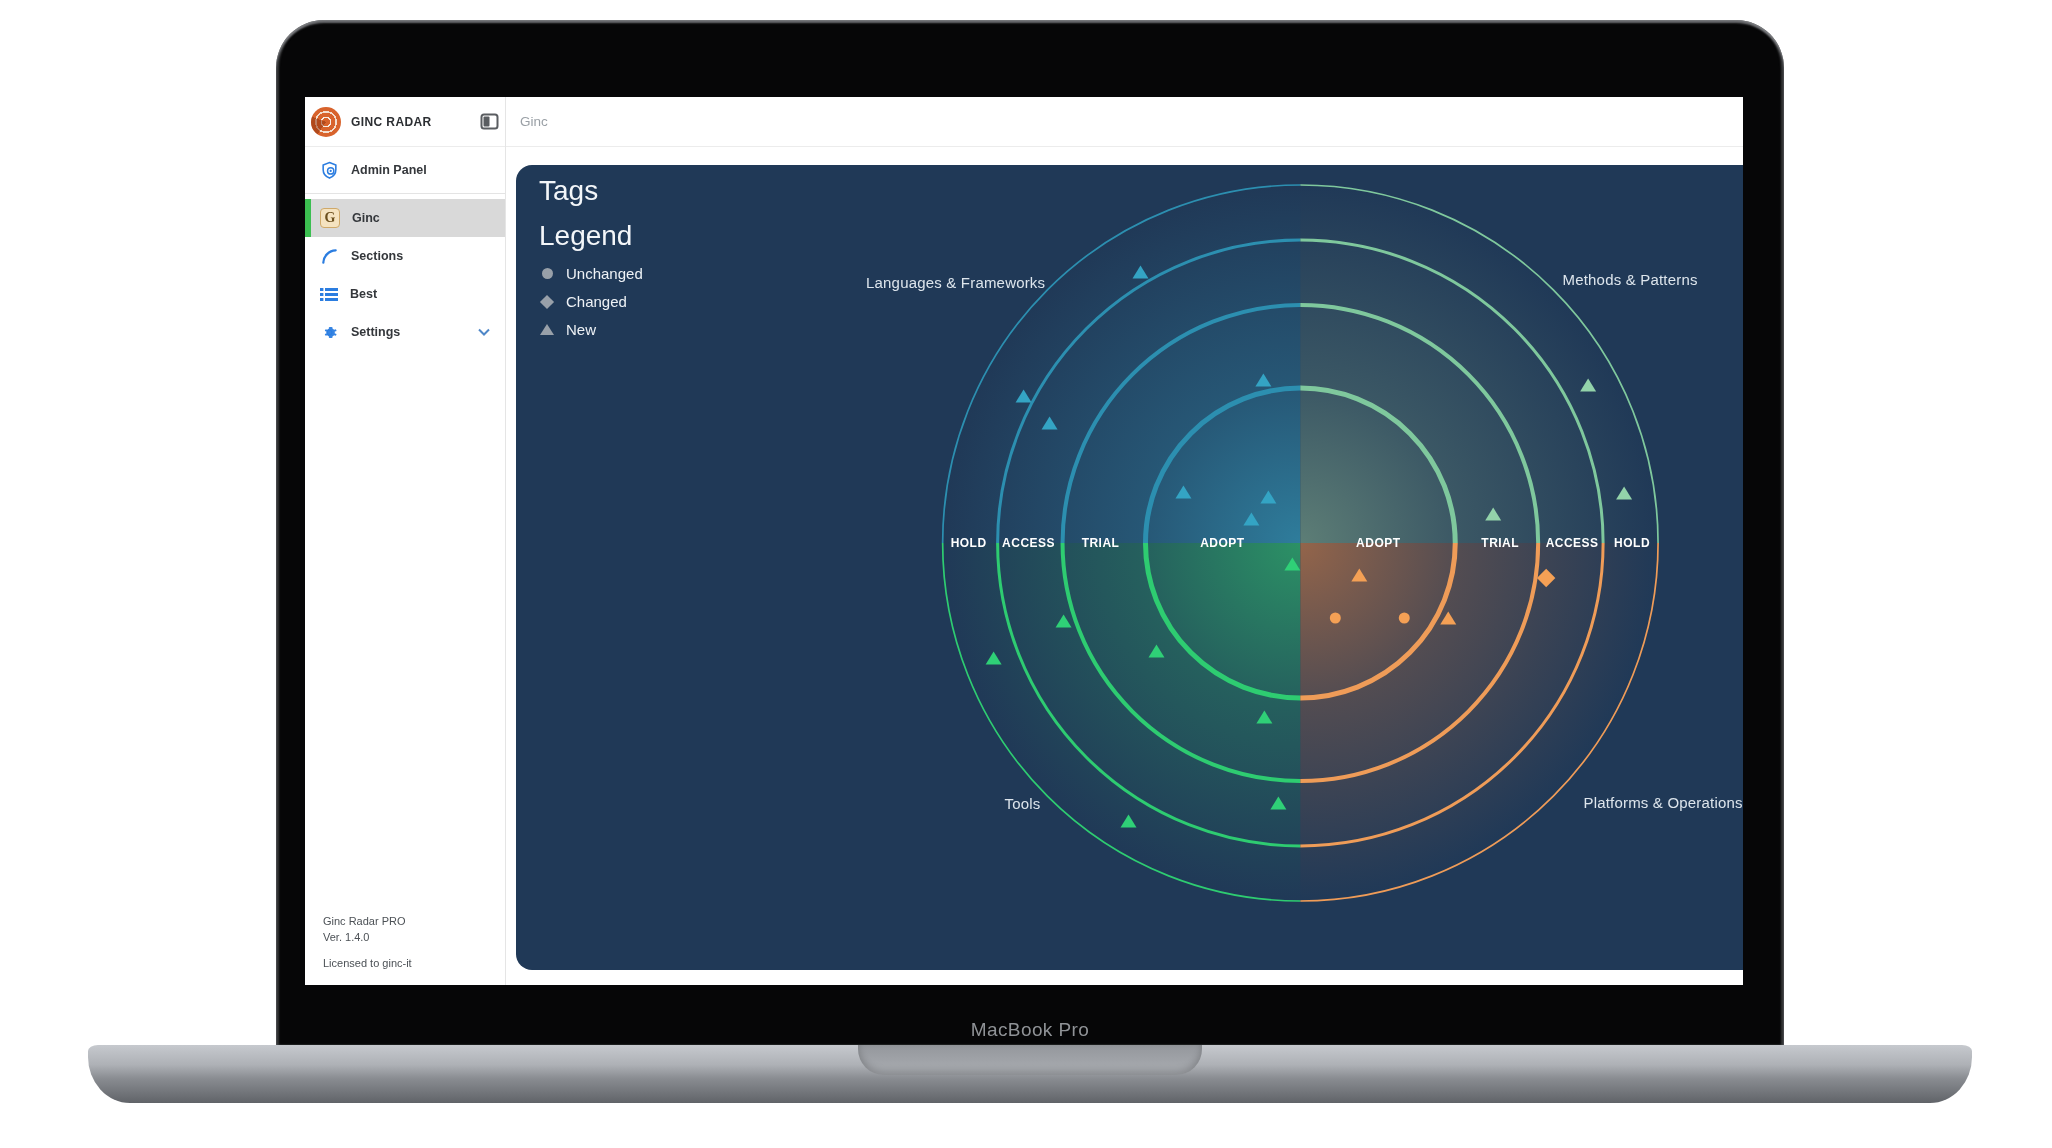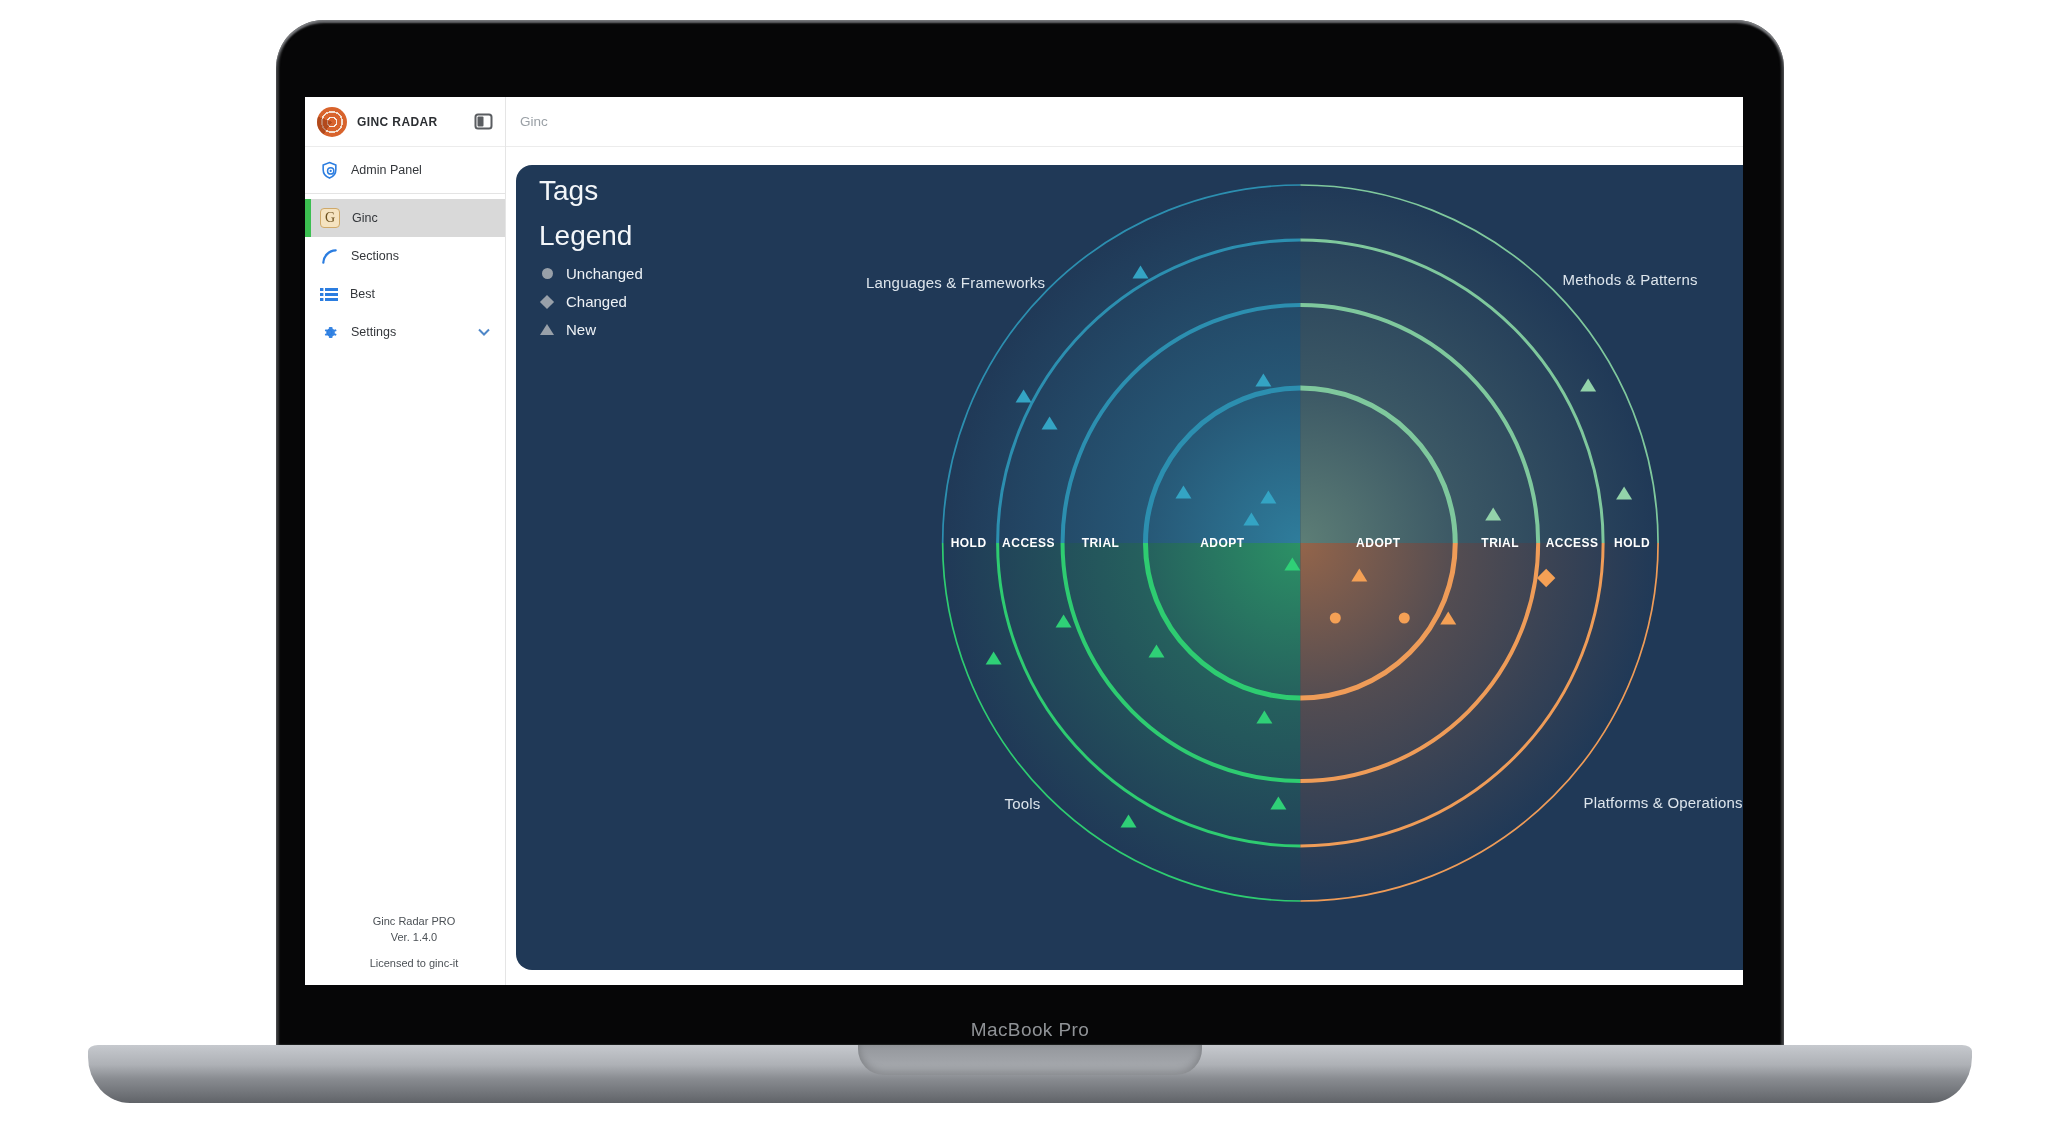--- a/index.html
+++ b/index.html
@@ -22,42 +22,42 @@
            width:344px; height:30px; background:linear-gradient(#94979c, #abaeb3);
            border-radius:0 0 26px 26px; box-shadow: inset 0 -4px 7px rgba(0,0,0,.20); }
 
   
   .window { position:absolute; left:29px; top:77px; width:1438px; height:888px;
             background:#fff; display:flex; overflow:hidden; }
 
   
   .sidebar { width:200px; display:flex; flex-direction:column; background:#fff; }
   .sidebar-header { height:50px; border-bottom:1px solid #ececec; display:flex;
-                    align-items:center; padding:0 12px; gap:10px; flex:none; }
+                    align-items:center; padding:0 6px; gap:10px; flex:none; }
   .logo { width:30px; height:30px; border-radius:50%; flex:none; position:relative;
           background:radial-gradient(circle at 50% 50%,
             #d8632c 0 4px, #f8ece3 4px 5.5px, #d8632c 5.5px 9.5px,
             #f3ddcd 9.5px 11px, #d8632c 11px 15px); }
   .logo::after { content:""; position:absolute; inset:0; border-radius:50%;
           background:conic-gradient(from 215deg, rgba(146,52,13,.55) 0 75deg, transparent 75deg); }
   .brand { font-size:12px; font-weight:700; letter-spacing:.4px; color:#2c2f33; }
   .collapse { margin-left:auto; display:flex; }
 
   .nav { display:flex; flex-direction:column; }
   .nav-item { height:38px; display:flex; align-items:center; gap:12px; padding:0 15px;
-              font-size:12.5px; font-weight:400; color:#34373b; cursor:default; }
+              font-size:12.5px; font-weight:700; color:#34373b; cursor:default; }
   .nav-item.tall { height:46px; }
   .nav-item.selected { background:#d9d9d9; border-left:6px solid #3cbf51; padding-left:9px; }
   .nav-divider { height:0; border-top:1px solid #e4e4e4; margin-bottom:5px; }
   .gicon { width:20px; height:20px; border-radius:4px; background:#f5e3c0;
            border:1px solid #cfa96a; color:#6b4f1d; font-family:"Liberation Serif", serif;
            font-size:14px; display:flex; align-items:center; justify-content:center; flex:none; }
   .chev { margin-left:auto; display:flex; }
 
-  .sidebar-footer { margin-top:auto; padding:0 0 14px 18px; font-size:11px; color:#4c5156;text-align:center; }
+  .sidebar-footer { margin-top:auto; padding:0 0 14px 18px; font-size:11px; color:#4c5156; }
   .sidebar-footer div { line-height:16px; }
   .footer-gap { height:10px; }
 
   
   .content { flex:1; display:flex; flex-direction:column; border-left:1px solid #e5e5e5; }
   .breadcrumb-bar { height:50px; flex:none; border-bottom:1px solid #ececec; display:flex;
                     align-items:center; padding:0 14px; color:#9aa0a6; font-size:13.5px; }
   .main { flex:1; position:relative; background:#fff; }
 
   .panel { position:absolute; left:10px; top:18px; right:0; bottom:15px;

